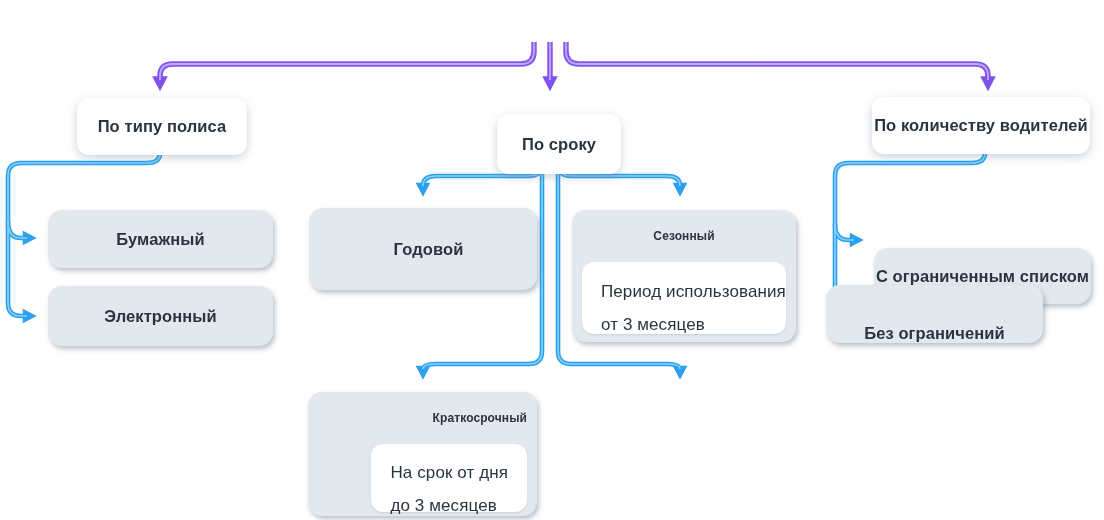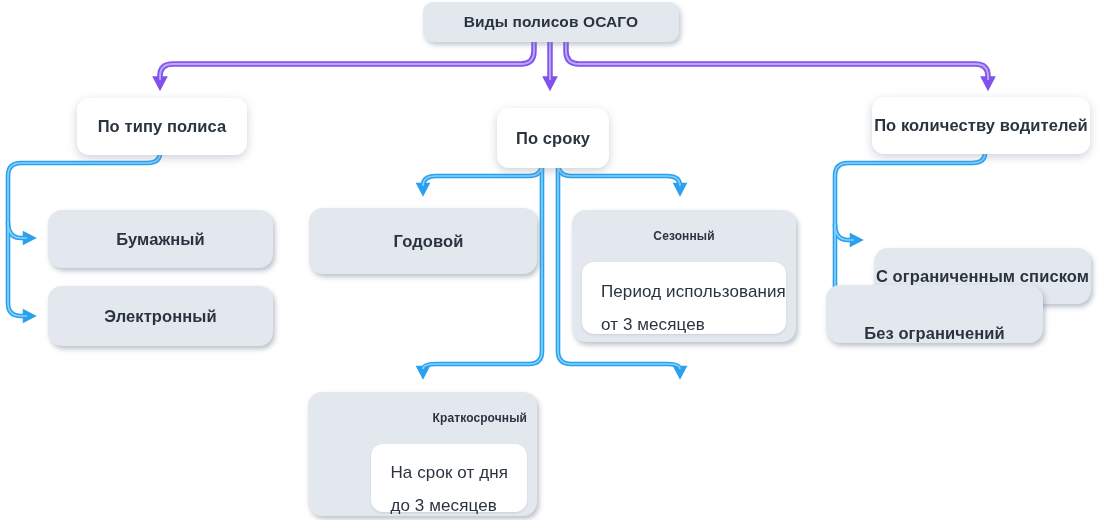--- a/index.html
+++ b/index.html
@@ -84,45 +84,42 @@
       <path d="M8 222 Q8 238 21 238 L27 238"></path>
       <path d="M542 158 L542 163 Q542 176 529 176 L436 176 Q423 176 423 186"></path>
       <path d="M558 158 L558 163 Q558 176 571 176 L667 176 Q680 176 680 186"></path>
       <path d="M542 158 L542 351 Q542 364 529 364 L436 364 Q423 364 423 369"></path>
       <path d="M558 158 L558 351 Q558 364 571 364 L667 364 Q680 364 680 369"></path>
       <path d="M985 153 Q985 163 972 163 L848 163 Q835 163 835 176 L835 301 Q835 314 848 314 L854 314"></path>
       <path d="M835 224 Q835 240 848 240 L854 240"></path>
     </g>
   </svg>
 
-  <div class="node root" style="left:423px;top:2px;width:256px;height:40px;">
-    <span>Виды полисов ОСАГО</span>
-  </div>
 
   <div class="node category" style="left:77px;top:98px;width:170px;height:57px;">
     <span>По типу полиса</span>
   </div>
 
-  <div class="node category" style="left:497px;top:108px;width:112px;height:60px;align-items:center;">
+  <div class="node category" style="left:497px;top:114px;width:124px;height:60px;align-items:center;">
     <span>По сроку</span>
   </div>
 
   <div class="node category" style="left:872px;top:97px;width:218px;height:57px;text-align:right;">
     <span>По количеству водителей</span>
   </div>
 
   <div class="node" style="left:48px;top:286px;width:225px;height:60px;">
     <span>Электронный</span>
   </div>
 
   <div class="node" style="left:48px;top:210px;width:225px;height:58px;">
     <span>Бумажный</span>
   </div>
 
-  <div class="node" style="left:309px;top:208px;width:228px;height:66px;padding-left:11px;">
+  <div class="node" style="left:309px;top:208px;width:228px;height:82px;padding-left:11px;">
     <span>Годовой</span>
   </div>
 
   <div class="node compound" style="left:572px;top:210px;width:224px;height:132px;">
     <div class="node-title">Сезонный</div>
     <div class="card" style="height:46px;line-height:33px;padding-top:13px;padding-bottom:13px;">
       <div>Период использования</div>
       <div>от 3 месяцев</div>
     </div>
   </div>

